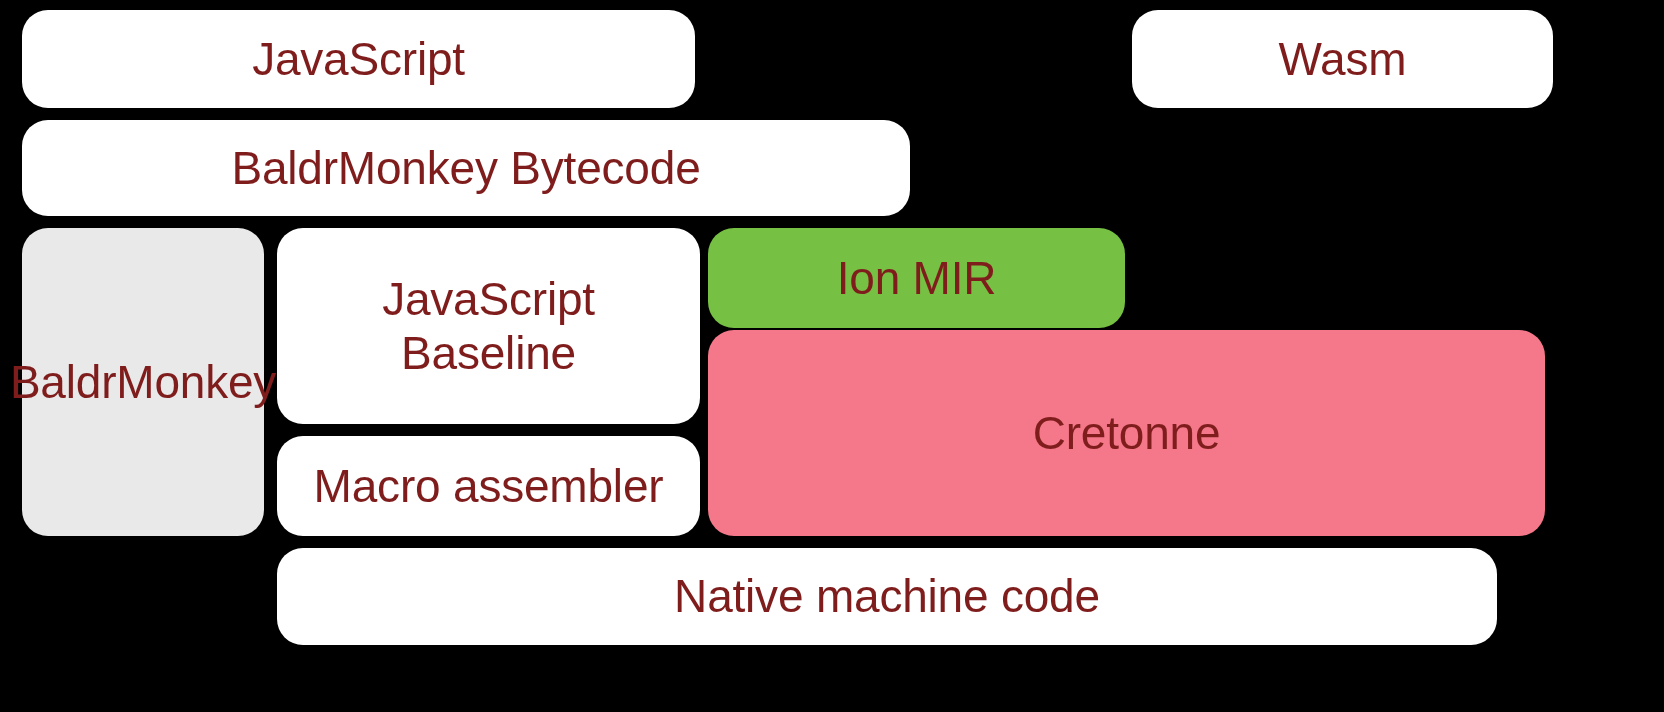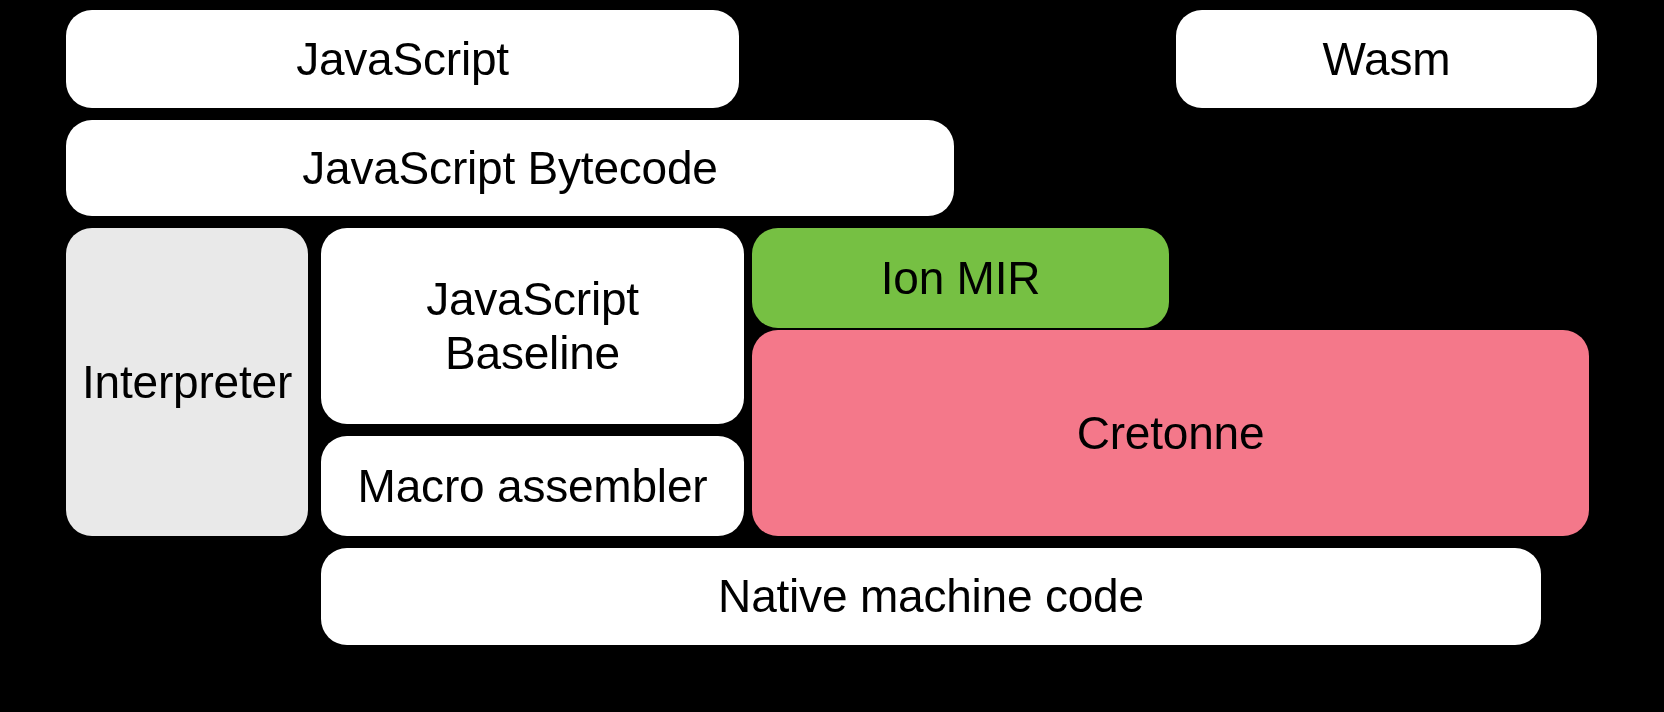--- a/index.html
+++ b/index.html
@@ -14,50 +14,49 @@
     height: 712px;
     background: #000000;
     overflow: hidden;
     font-family: "Liberation Sans", sans-serif;
   }
   .box {
     position: absolute;
     box-sizing: border-box;
     border-radius: 26px;
     background: #ffffff;
-    color: #000000;
+    color: #7f1d1d;
     display: flex;
     align-items: center;
     justify-content: center;
     text-align: center;
     line-height: 1.18;
     font-size: 46px;
     font-weight: 400;
     letter-spacing: -0.2px;
     white-space: pre-line;
-    margin-left: 44px;
   }
   .box.grey  { background: #e9e9e9; }
   .box.green { background: #76c043; }
   .box.pink  { background: #f4788a; }
 </style>
 </head>
 <body>
 
 <div id="canvas">
 
   <div class="box" style="left:22px; top:10px; width:673px; height:98px;">JavaScript</div>
 
 
   <div class="box" style="left:1132px; top:10px; width:421px; height:98px;">Wasm</div>
 
-  <div class="box" style="left:22px; top:120px; width:888px; height:96px;">JavaScript Bytecode</div>
+  <div class="box" style="left:22px; top:120px; width:888px; height:96px;">BaldrMonkey Bytecode</div>
 
 
-  <div class="box grey" style="left:22px; top:228px; width:242px; height:308px;">Interpreter</div>
+  <div class="box grey" style="left:22px; top:228px; width:242px; height:308px;">BaldrMonkey</div>
 
   <div class="box" style="left:277px; top:228px; width:423px; height:196px;">JavaScript
 Baseline</div>
 
   <div class="box" style="left:277px; top:436px; width:423px; height:100px;">Macro assembler</div>
 
   <div class="box green" style="left:708px; top:228px; width:417px; height:100px;">Ion MIR</div>
 
   <div class="box pink" style="left:708px; top:330px; width:837px; height:206px;">Cretonne</div>
 

